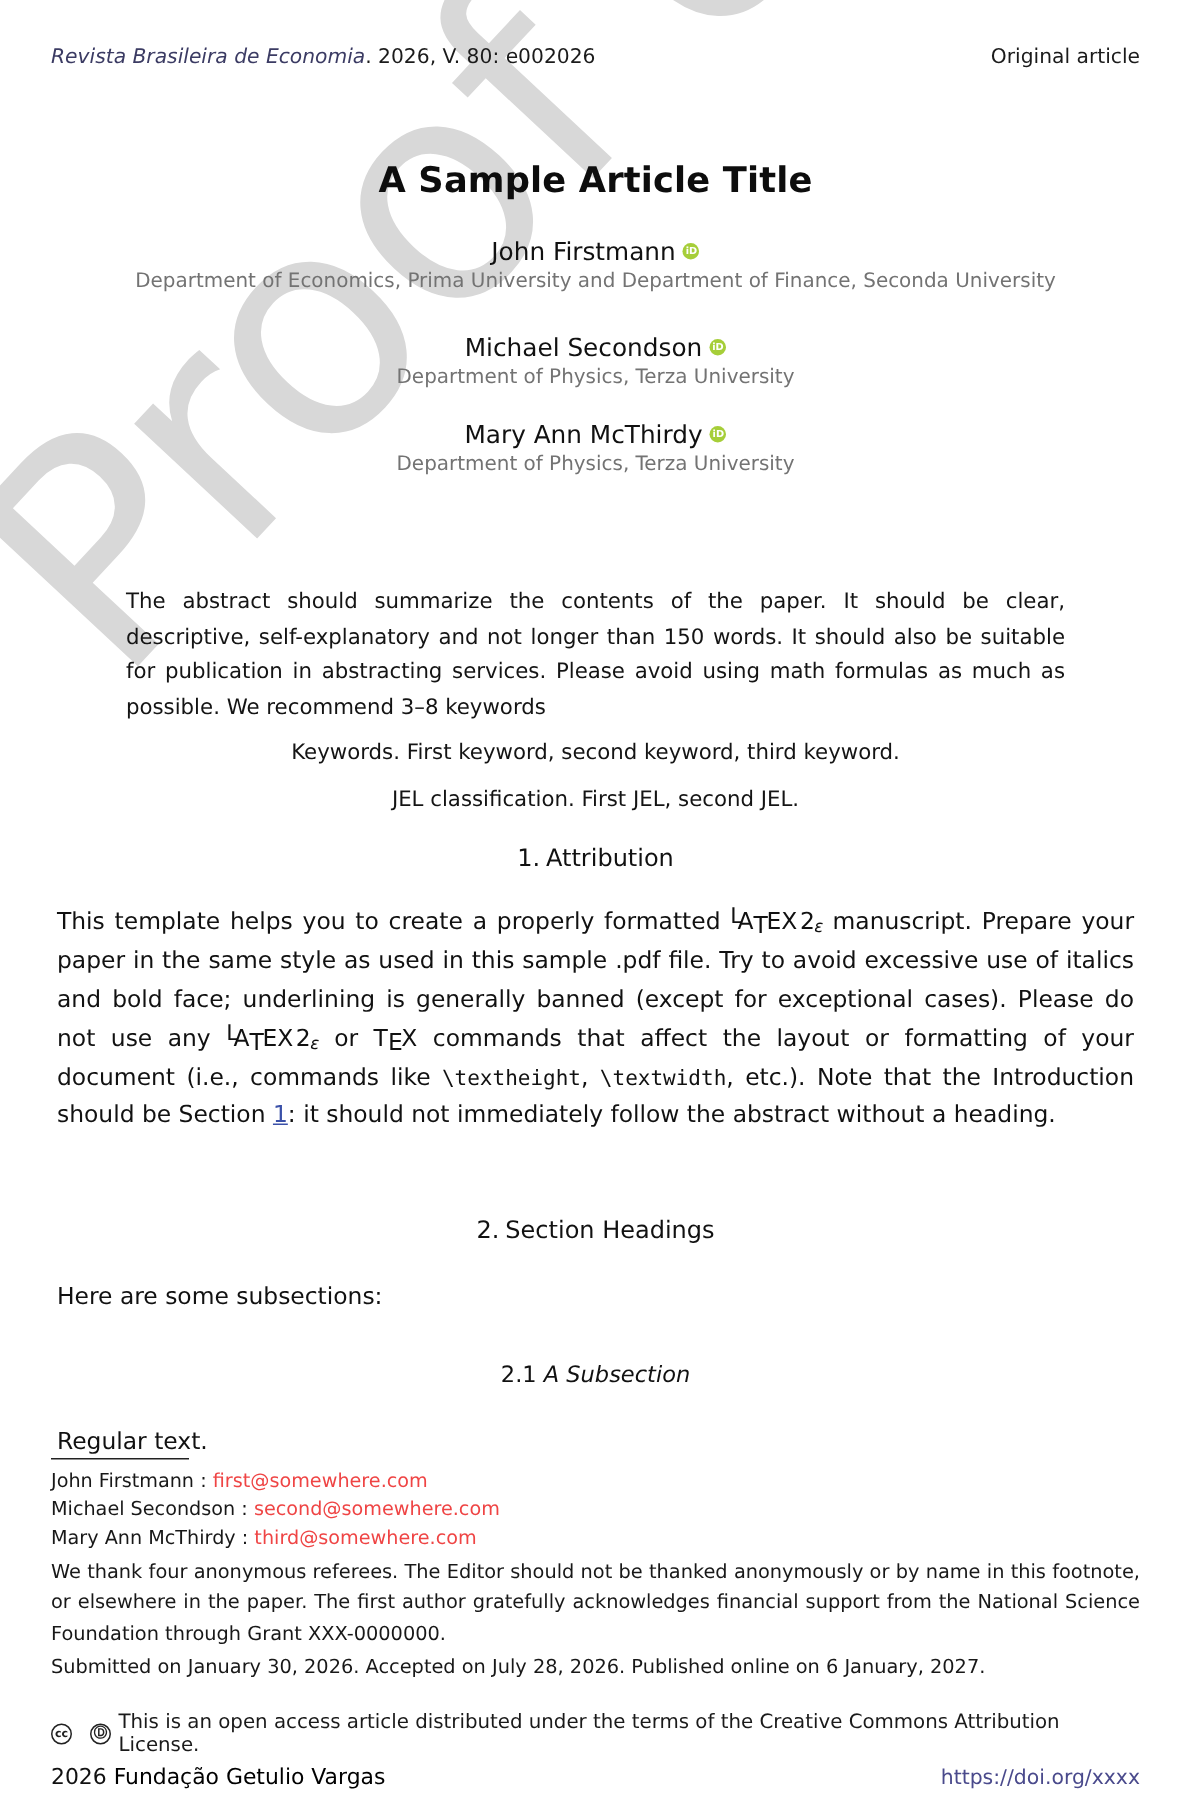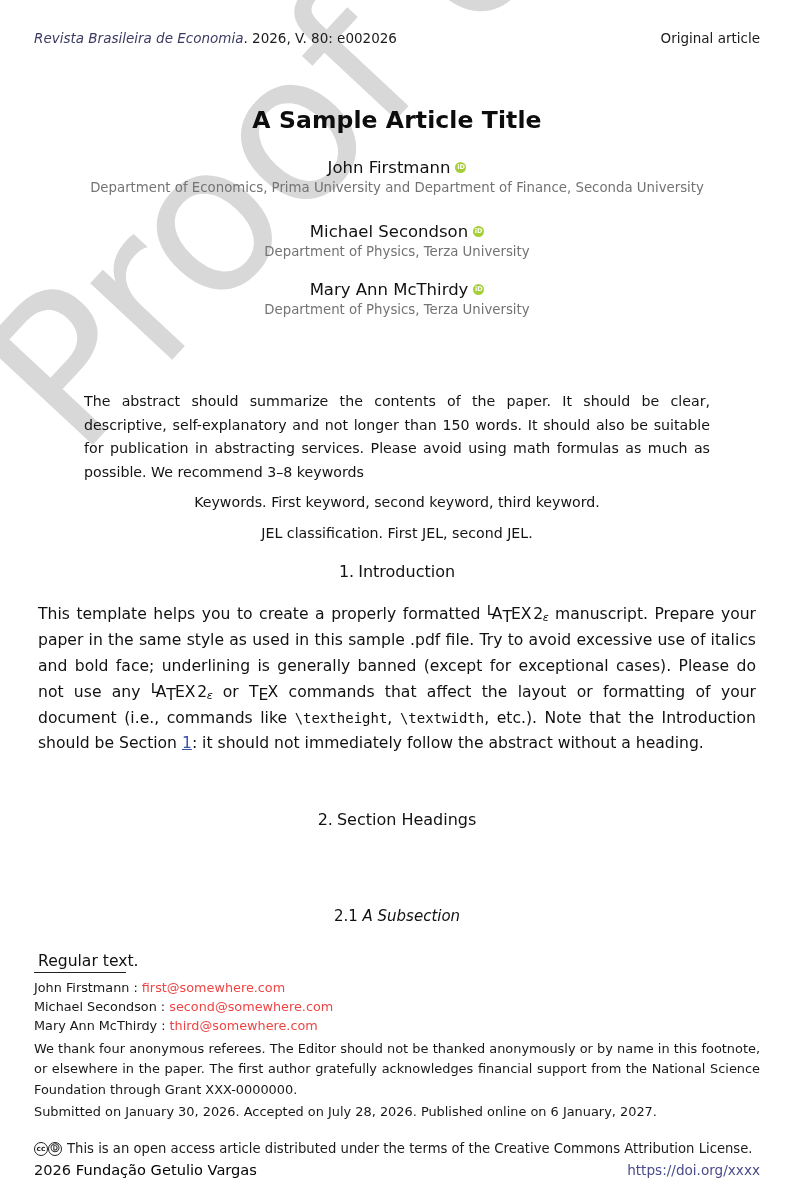--- a/index.html
+++ b/index.html
@@ -199,21 +199,21 @@
   .fn-para.last { margin-top: 2px; text-align: left; }
 
   
   #footer { top: 1141px; }
   #footer .lic-line {
     display: flex;
     align-items: center;
     font-size: 13.2px;
     color: #1a1a1a;
   }
-  .cc-icons { display: inline-flex; gap: 0; margin-right: 5px; }
+  .cc-icons { display: inline-flex; gap: 12px; margin-right: 5px; }
   .cc-badge {
     width: 14px; height: 14px;
     border: 1.2px solid #222;
     border-radius: 50%;
     display: inline-flex;
     align-items: center;
     justify-content: center;
     font-size: 7.4px;
     font-weight: bold;
     color: #222;
@@ -274,31 +274,34 @@
 
   </div>
 
   <div class="inner" id="abstract">
     <p>The abstract should summarize the contents of the paper. It should be clear, descriptive, self-explanatory and not longer than 150 words. It should also be suitable for publication in abstracting services. Please avoid using math formulas as much as possible. We recommend 3–8 keywords</p>
     <p class="nojust">Keywords. First keyword, second keyword, third keyword.</p>
     <p class="nojust">JEL classification. First JEL, second JEL.</p>
   </div>
 
   <div class="inner sec-head" id="intro-head">
-    <span class="num">1.</span><span>Introduction</span>
+    <span class="num">1.</span><span>Attribution</span>
   </div>
 
   <div class="inner" id="intro-body">
     <p class="body-p"><span>This template helps you to create a properly formatted </span><span class="latex"><span class="la">L</span><span class="tail">A</span><span class="te">T</span><span class="tail">E</span><span class="te" style="top:0;">X</span> 2<span class="eps">ε</span></span><span> manuscript. Prepare your paper in the same style as used in this sample .pdf file. Try to avoid excessive use of italics and bold face; underlining is generally banned (except for exceptional cases). Please do not use any </span><span class="latex"><span class="la">L</span><span class="tail">A</span><span class="te">T</span><span class="tail">E</span><span class="te" style="top:0;">X</span> 2<span class="eps">ε</span></span><span> or </span><span class="tex-logo">T<span class="te">E</span>X</span><span> commands that affect the layout or formatting of your document (i.e., commands like </span><span class="mono">\textheight</span><span>, </span><span class="mono">\textwidth</span><span>, etc.). Note that the Introduction should be Section </span><a class="xref" href="#">1</a><span>: it should not immediately follow the abstract without a heading.</span></p>
   </div>
 
   <div class="inner sec-head" id="sec2-head">
     <span class="num">2.</span><span>Section Headings</span>
   </div>
 
+  <div class="inner" id="sec2-body">
+    <p class="body-p left">Here are some subsections:</p>
+  </div>
 
   <div class="inner subsec-head" id="subsec-head">
     <span class="num">2.1</span>
     <span class="stitle">A Subsection</span>
   </div>
 
   <div class="inner" id="subsec-body">
     <p class="body-p left">Regular text.</p>
   </div>
 

